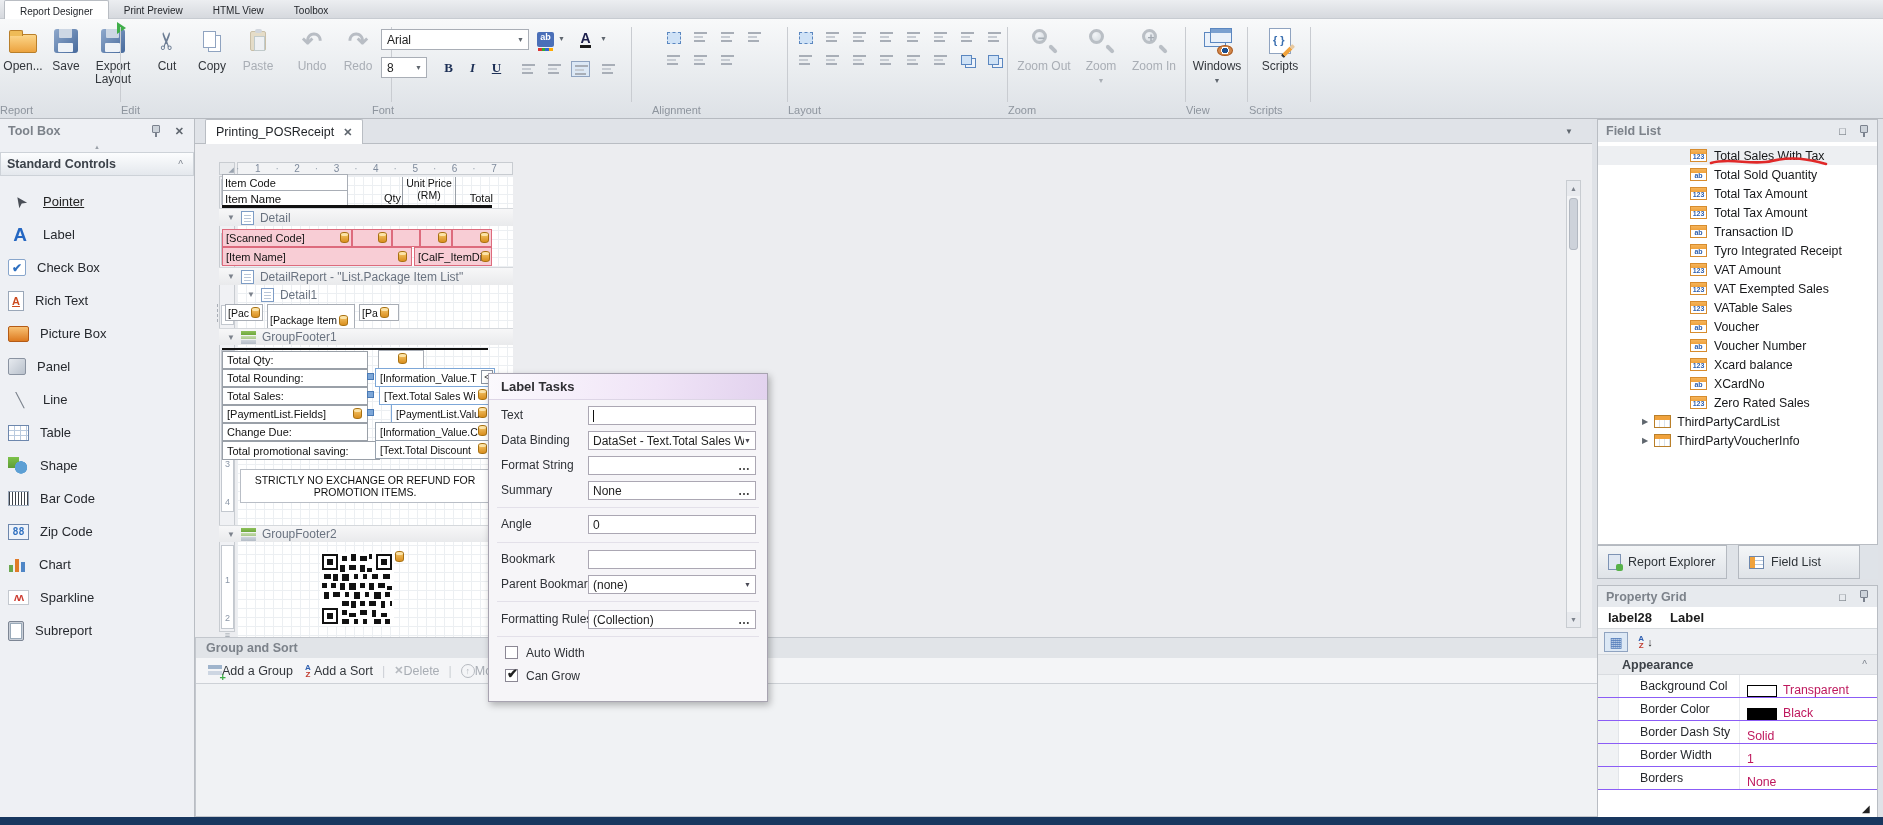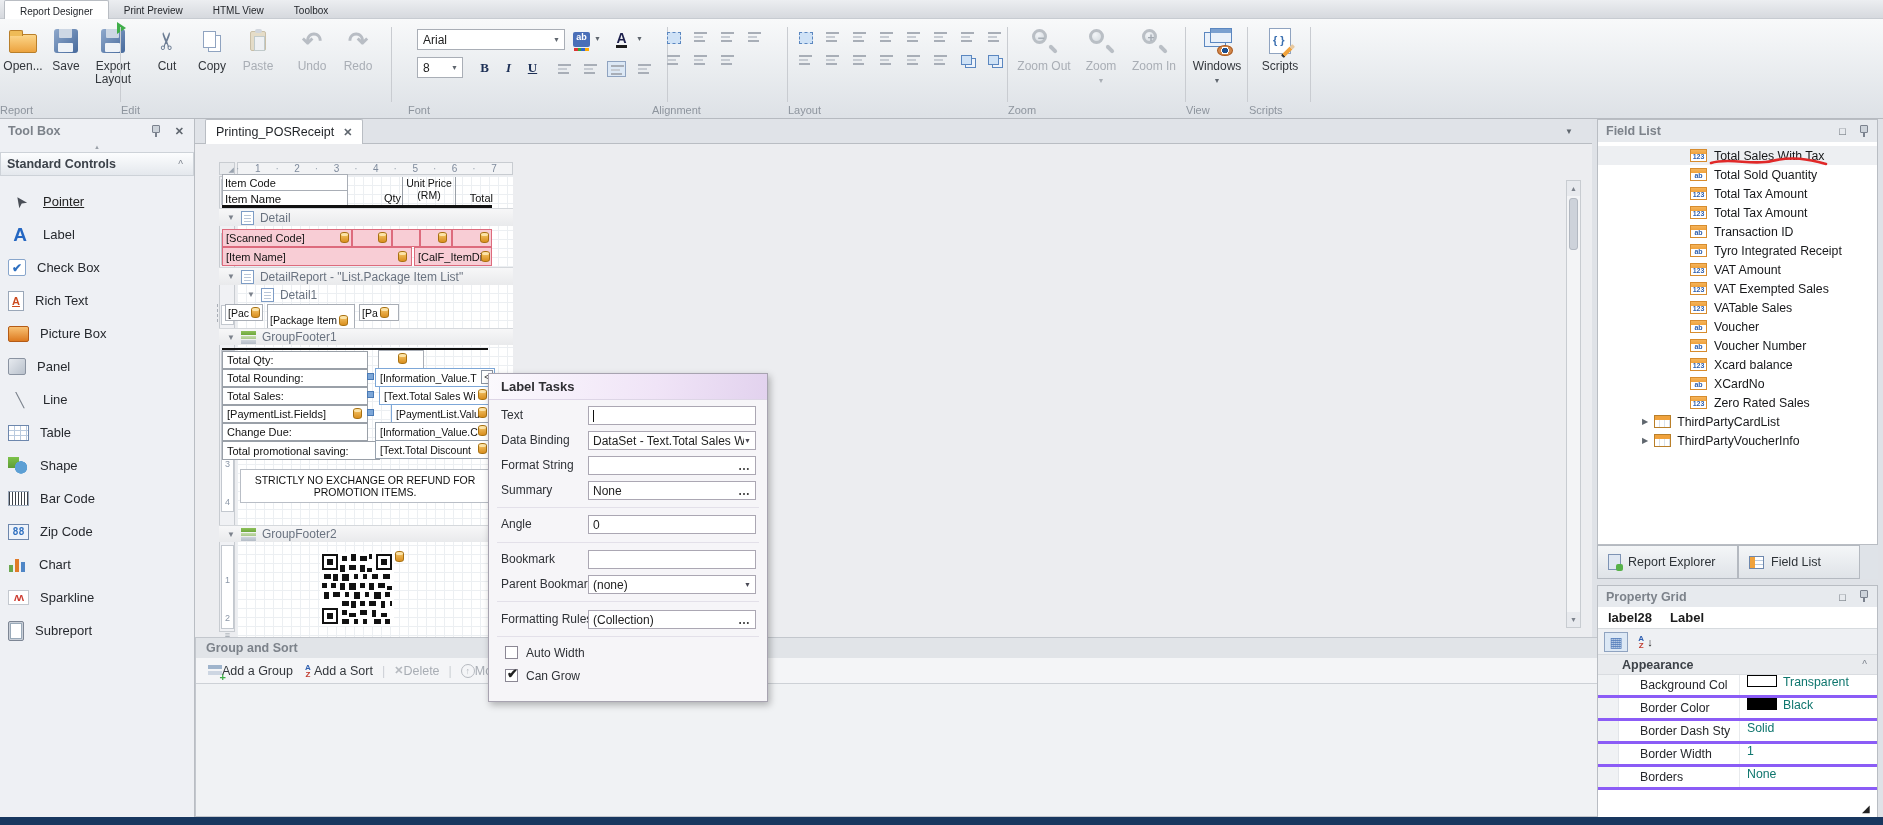--- a/index.html
+++ b/index.html
@@ -153,24 +153,24 @@
 .fl-item{height:19px;display:flex;align-items:center;gap:7px;padding-left:92px;font-size:12.3px;color:#17181a;white-space:nowrap}
 .fl-item[data-selected="true"]{background:#edeff2}
 .fl-ico{width:17px;height:13px;border:1px solid #d78c2e;background:linear-gradient(#f5b45a,#f0a23c) 0 0/17px 4px no-repeat,#fff;color:#2d5fae;font-size:7px;font-weight:bold;display:inline-flex;align-items:flex-end;justify-content:center;line-height:9px;flex:none}
 .fl-titem{height:19px;display:flex;align-items:center;gap:6px;padding-left:44px;font-size:12.3px;color:#17181a}
 .fl-tbl{width:17px;height:13px;border:1px solid #b97f2a;background:linear-gradient(#f0a23c,#f0a23c) 0 0/17px 4px no-repeat,repeating-linear-gradient(90deg,transparent 0 4px,#d9e2ec 4px 5px),#fff;flex:none}
 .exparr{font-size:8px;color:#5f666e}
 .rp-tab{position:absolute;top:0;height:34px;display:flex;align-items:center;gap:7px;padding-left:10px;background:linear-gradient(#f4f6f8,#dfe3e8);border:1px solid #b4b9c0;font-size:12.5px;color:#2e3338}
 .i-re{width:13px;height:16px;background:#dfe7f2;border:1px solid #7d93b4;position:relative}
 .i-re::after{content:"";position:absolute;right:-3px;bottom:-2px;width:7px;height:7px;background:#57b24a;border-radius:2px}
 .i-fl{width:15px;height:13px;border:1px solid #6d87ad;background:linear-gradient(#f0a23c,#f0a23c) 0 0/5px 13px no-repeat,repeating-linear-gradient(transparent 0 3px,#b9cade 3px 4px),#fff}
-.pg-row{height:23px;position:relative;border-bottom:3px solid #8b5cf6;display:flex;padding-left:36px}
+.pg-row{height:23px;position:relative;border-bottom:1px solid #8b5cf6;display:flex;padding-left:36px}
 .pg-row::before{content:"";position:absolute;left:0;top:0;bottom:0;width:20px;background:#f0f2f4;border-right:1px solid #e2e5e9}
 .pg-name{width:106px;display:flex;align-items:center;border-right:1px solid #e8eaed;padding-left:6px;overflow:hidden;white-space:nowrap;font-size:12.3px;color:#26282c}
-.pg-val{flex:1;display:flex;align-items:flex-start;gap:6px;padding-left:7px;font-size:12.3px;color:#0f766e}
+.pg-val{flex:1;display:flex;align-items:flex-end;gap:6px;padding-left:7px;font-size:12.3px;color:#be185d}
 .pg-swatch{width:30px;height:12px;border:1px solid #000;flex:none}
 .pg-cat{height:20px;background:#e9ebee;display:flex;align-items:center;padding-left:24px;font-weight:bold;font-size:12.5px;color:#3d4248;border-bottom:1px solid #d9dce0}
 .pgtb-btn{position:absolute;top:3px;width:24px;height:20px;display:flex;align-items:center;justify-content:center}
 .navy{position:absolute;left:0;top:817px;width:1883px;height:8px;background:#18375f}
 .qr{position:absolute}
 .redline{position:absolute;z-index:5;pointer-events:none}
 </style>
 </head>
 <body>
 
@@ -247,21 +247,21 @@
           <span class="blabel">Undo</span>
         </div>
       <div class="bigbtn disabled" style="left:212px;width:50px" data-name="redo-button">
           <span class="iwrap">
             <span class="glyph gray" style="font-weight:bold" data-name="redo-icon">↷</span>
           </span>
           <span class="blabel">Redo</span>
         </div>
       <div class="glabel" data-name="group-label-edit">Edit</div>
     </div>
-    <div class="rgroup" style="left:408px;width:260px" data-name="ribbon-group-font">
+    <div class="rgroup" style="left:372px;width:260px" data-name="ribbon-group-font">
       <div class="combo" style="left:9px;top:10px;width:148px" data-name="font-family-combo">
           <span class="ctext" data-name="font-family-value">Arial</span>
           <span class="carr" data-name="dropdown-icon">▼</span>
         </div>
       <div class="sbtn" style="left:163px;top:10px" data-name="text-highlight-button">
           <span class="i-hl" data-name="text-highlight-icon">ab</span>
         </div>
       <span class="abs" style="left:186px;top:16px;font-size:7px;color:#5f666e" data-name="highlight-dropdown-icon">▼</span>
       <div class="sbtn" style="left:203px;top:10px" data-name="font-color-button">
           <span class="i-fc" data-name="font-color-icon">A</span>
@@ -830,21 +830,21 @@
           <span class="fl-tbl" data-name="table-icon"></span>
           <span>ThirdPartyVoucherInfo</span>
         </div>
       </div>
     <svg class="redline" style="left:110px;top:36px" width="122" height="12" data-name="annotation-red-underline">
       <path d="M3 7 C 22 1, 44 10, 64 5 S 100 3, 118 8" stroke="#e02828" stroke-width="2.6" fill="none" stroke-linecap="round"></path>
     </svg>
   </div>
 
   <div class="abs" style="left:1597px;top:545px;width:281px;height:34px;background:#dfe3e8" data-name="right-panel-tabs">
-    <div class="rp-tab" style="left:0;width:141px" data-name="tab-report-explorer">
+    <div class="rp-tab" style="left:0;width:130px" data-name="tab-report-explorer">
         <span class="i-re" data-name="report-explorer-icon"></span>
         <span>Report Explorer</span>
       </div>
     <div class="rp-tab" style="left:141px;width:122px" data-name="tab-field-list">
         <span class="i-fl" data-name="field-list-icon"></span>
         <span>Field List</span>
       </div>
   </div>
 
   <div class="rpanel" style="left:1597px;top:585px;width:281px;height:233px" data-name="property-grid-panel">

